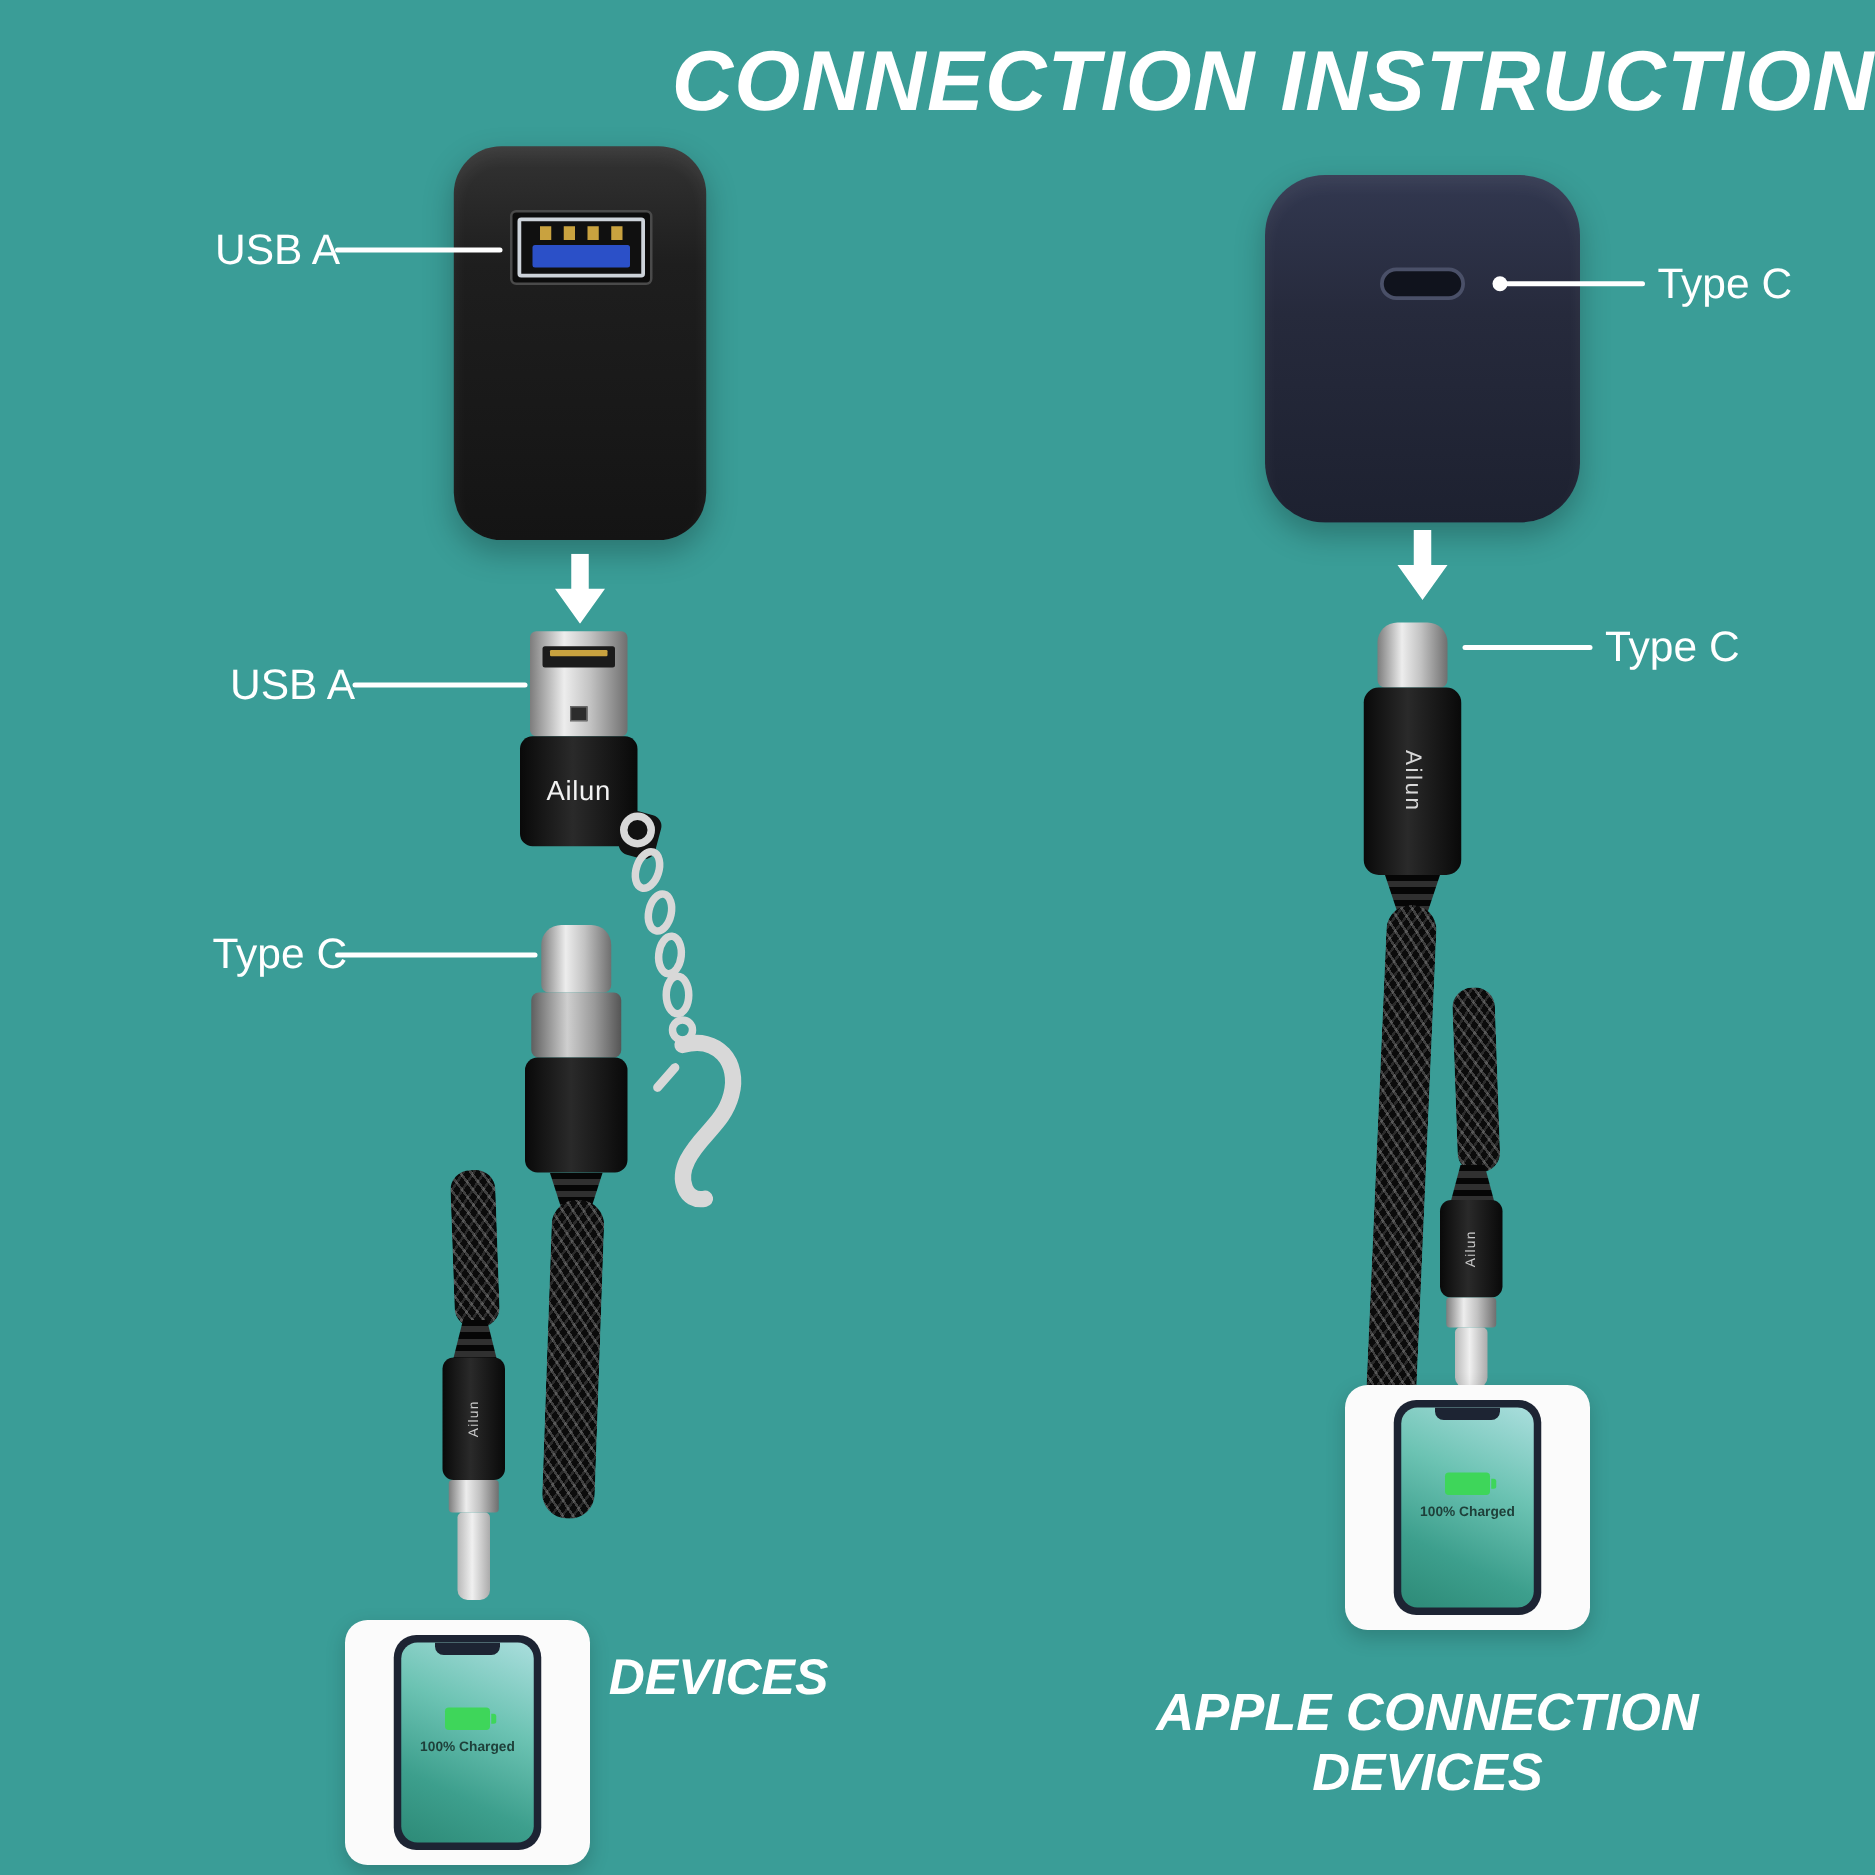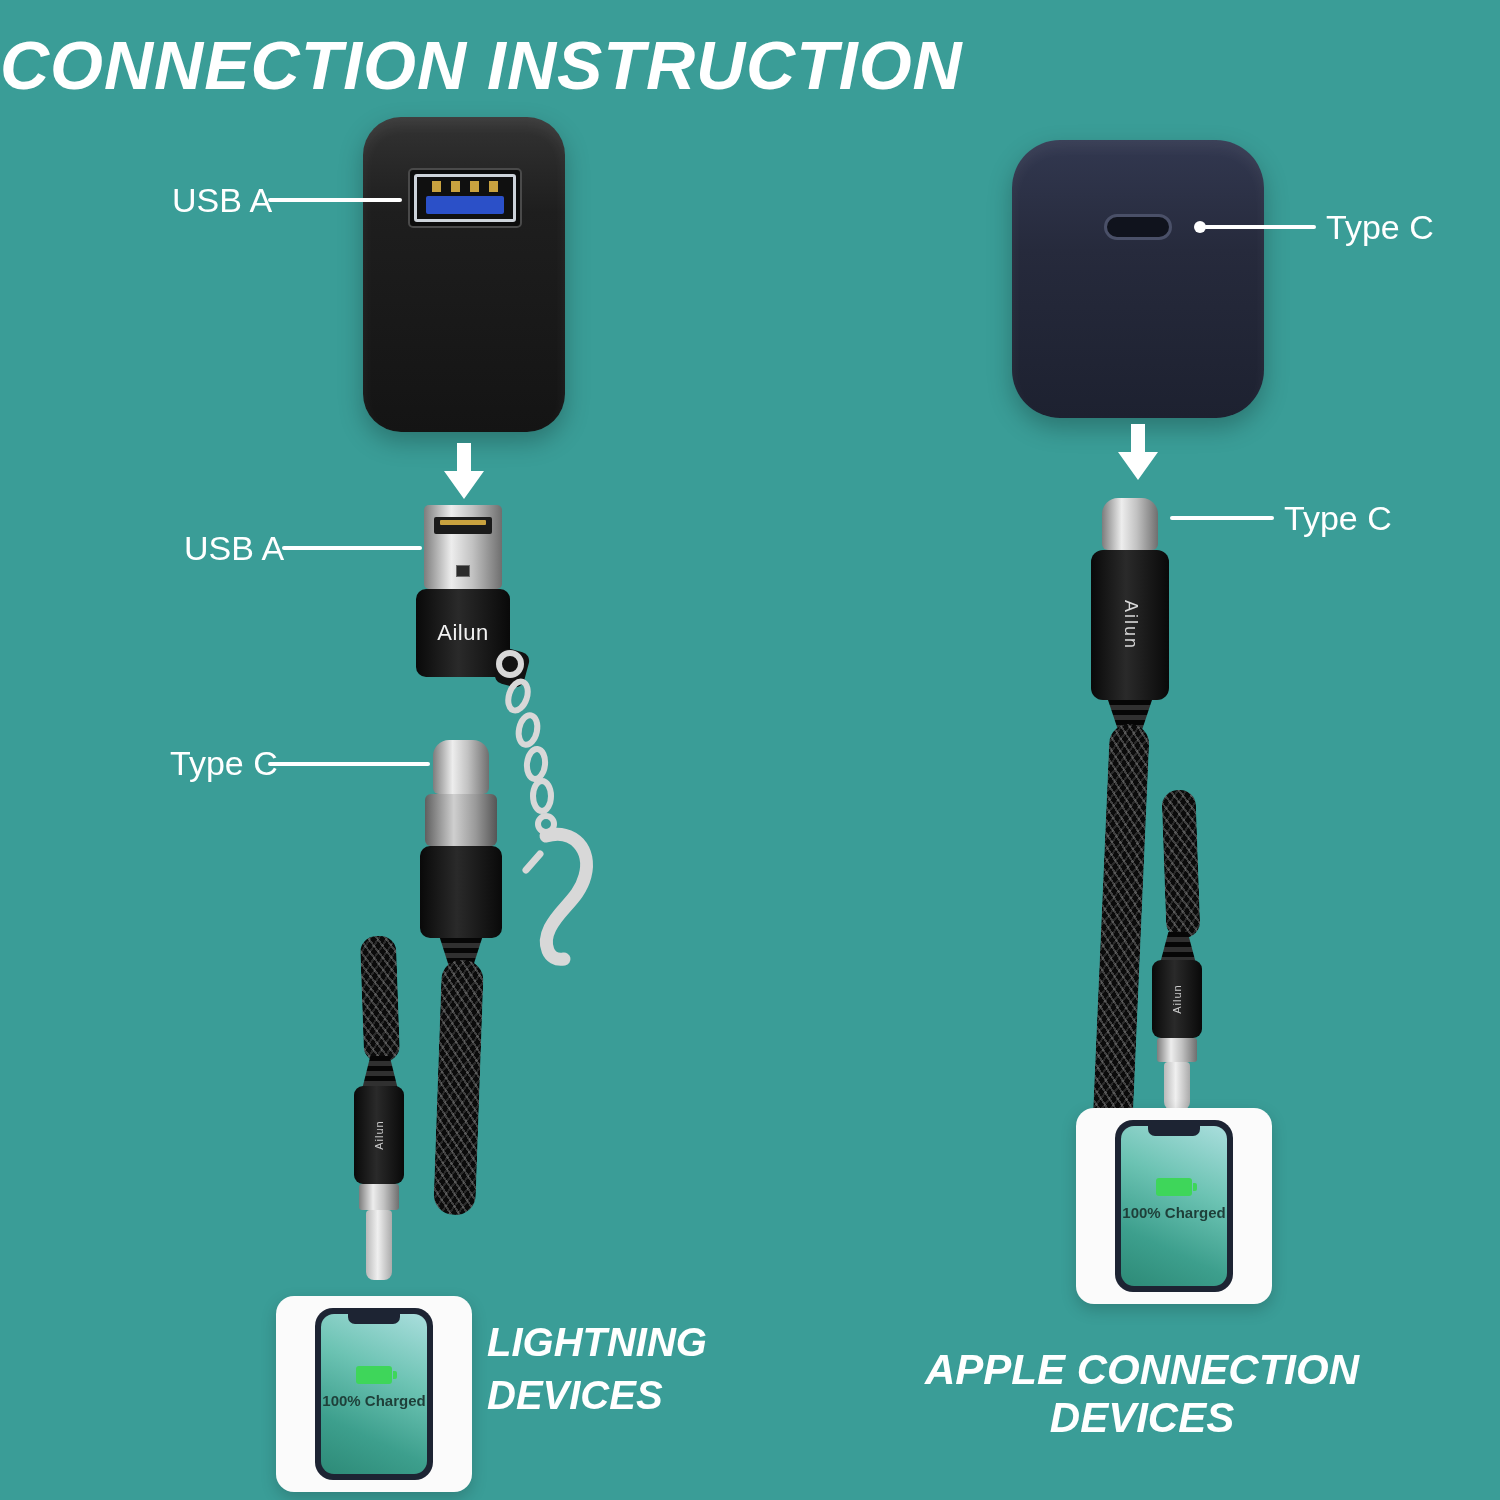--- a/index.html
+++ b/index.html
@@ -2,21 +2,21 @@
 <html><head>
 <meta charset="utf-8">
 <style>
   * { margin:0; padding:0; box-sizing:border-box; }
   html,body { background:#3A9D97; }
   .canvas{
     position:relative; width:1500px; height:1500px; background:#3A9D97;
     overflow:hidden; font-family:"Liberation Sans", sans-serif; margin:0 auto;
   }
   .title{
-    position:absolute; top:26px; left:0; width:100%; text-align:left;
+    position:absolute; top:26px; left:0; width:100%; text-align:right;
     color:#ffffff; font-size:68px; font-weight:bold; font-style:italic; letter-spacing:1px;
   }
   .lbl{ position:absolute; color:#ffffff; font-size:34px; font-weight:400; white-space:nowrap; }
   .ptr{ position:absolute; height:4px; background:#ffffff; border-radius:2px; }
   .dot{ position:absolute; width:12px; height:12px; border-radius:50%; background:#ffffff; }
   .cap{ position:absolute; color:#ffffff; font-weight:bold; font-style:italic; }
 
   .metal{ background:linear-gradient(90deg,#7d7d7d 0%,#ededed 35%,#c2c2c2 62%,#6f6f6f 100%); }
   .metal-dk{ background:linear-gradient(90deg,#5f5f5f 0%,#cfcfcf 40%,#9a9a9a 70%,#555555 100%); }
   .braid{
@@ -67,21 +67,21 @@
   .battery{
     position:absolute; top:52px; left:50%; transform:translateX(-50%);
     width:36px; height:18px; background:#3ED65A; border-radius:3px;
   }
   .battery::after{
     content:""; position:absolute; right:-5px; top:5px; width:4px; height:8px;
     background:#3ED65A; border-radius:0 2px 2px 0;
   }
   .charge-text{
     position:absolute; top:78px; width:100%; text-align:center;
-    font-size:15px; font-weight:bold; color:#1e3f39;
+    font-size:11px; font-weight:bold; color:#1e3f39;
   }
 </style>
 </head>
 <body>
 
 <div class="canvas">
 
   <div class="title">CONNECTION INSTRUCTION</div>
 
   <div>
@@ -154,21 +154,20 @@
       <div class="phone">
         <div class="screen">
           <div class="notch"></div>
           <div class="battery"></div>
           <div class="charge-text">100% Charged</div>
         </div>
       </div>
     </div>
 
     <div class="cap" style="left:487px;top:1316px;font-size:40px;line-height:1.32;">
-      <div>LIGHTNING</div>
       <div>DEVICES</div>
     </div>
 
   </div>
 
   <div>
 
     <div class="charger-c" style="left:1012px;top:140px;width:252px;height:278px;"></div>
     <div style="position:absolute;left:1104px;top:214px;width:68px;height:26px;border-radius:13px;background:#10131d;border:3px solid #4a5068;"></div>
 

